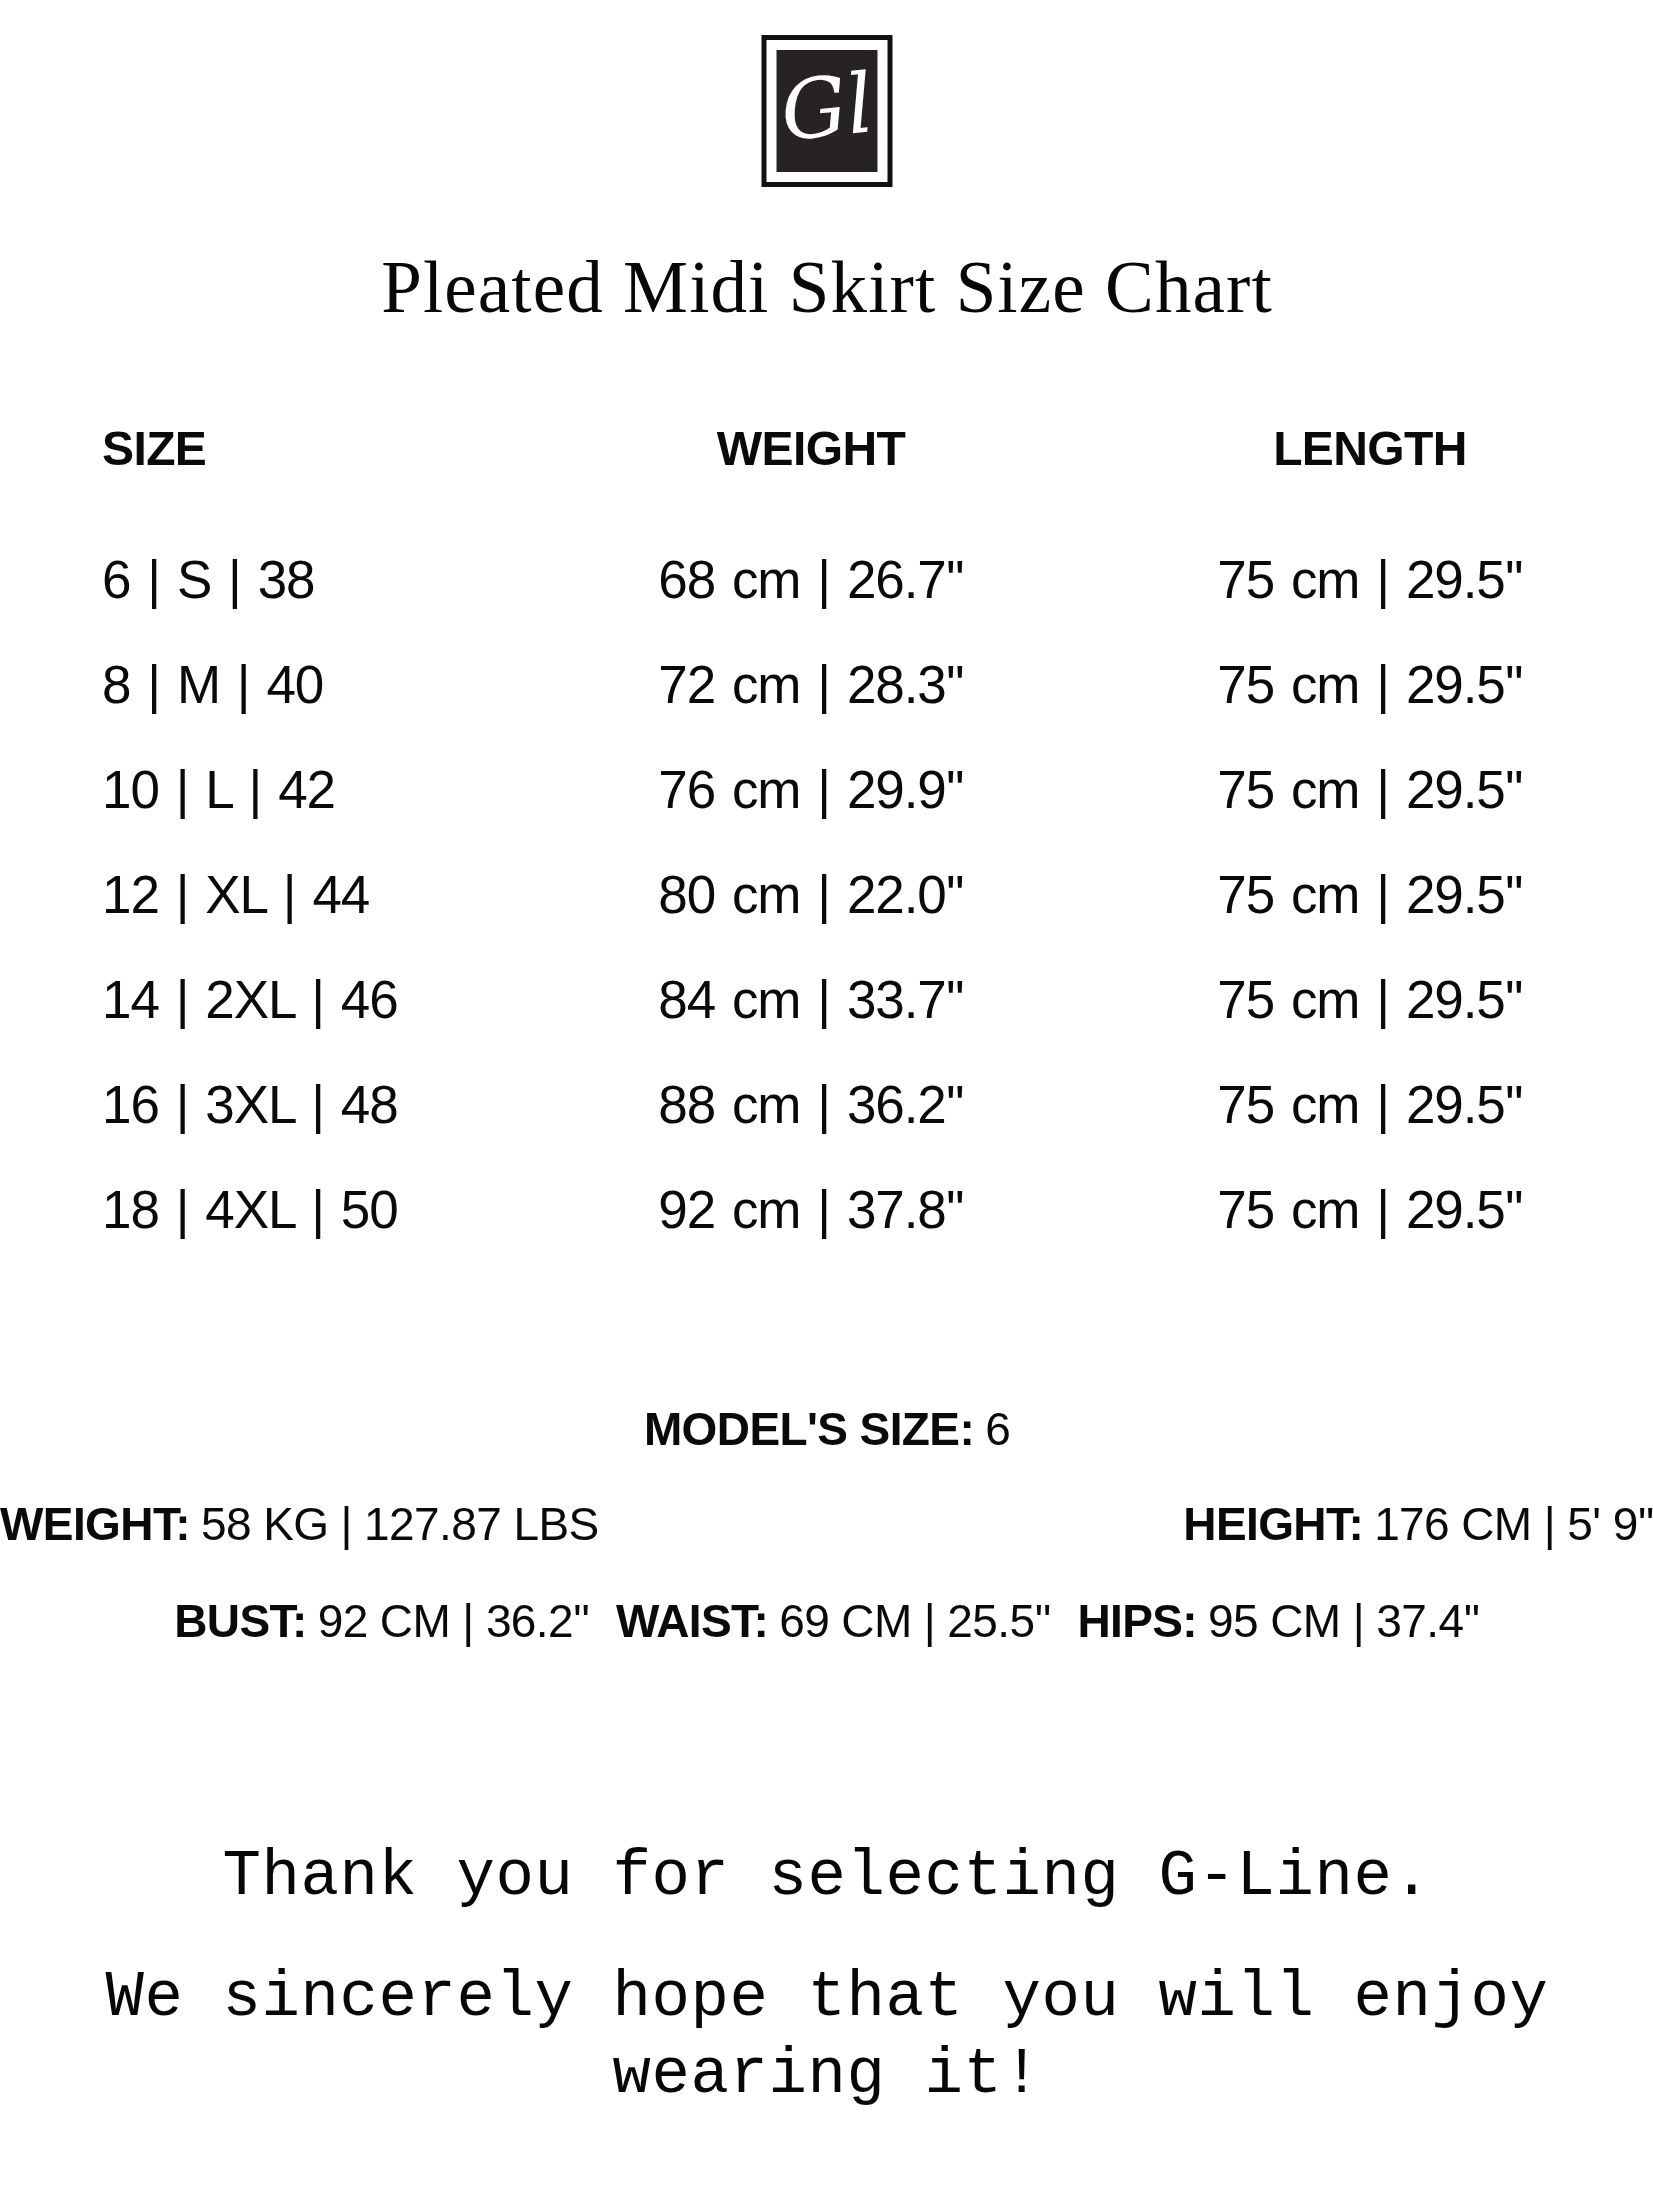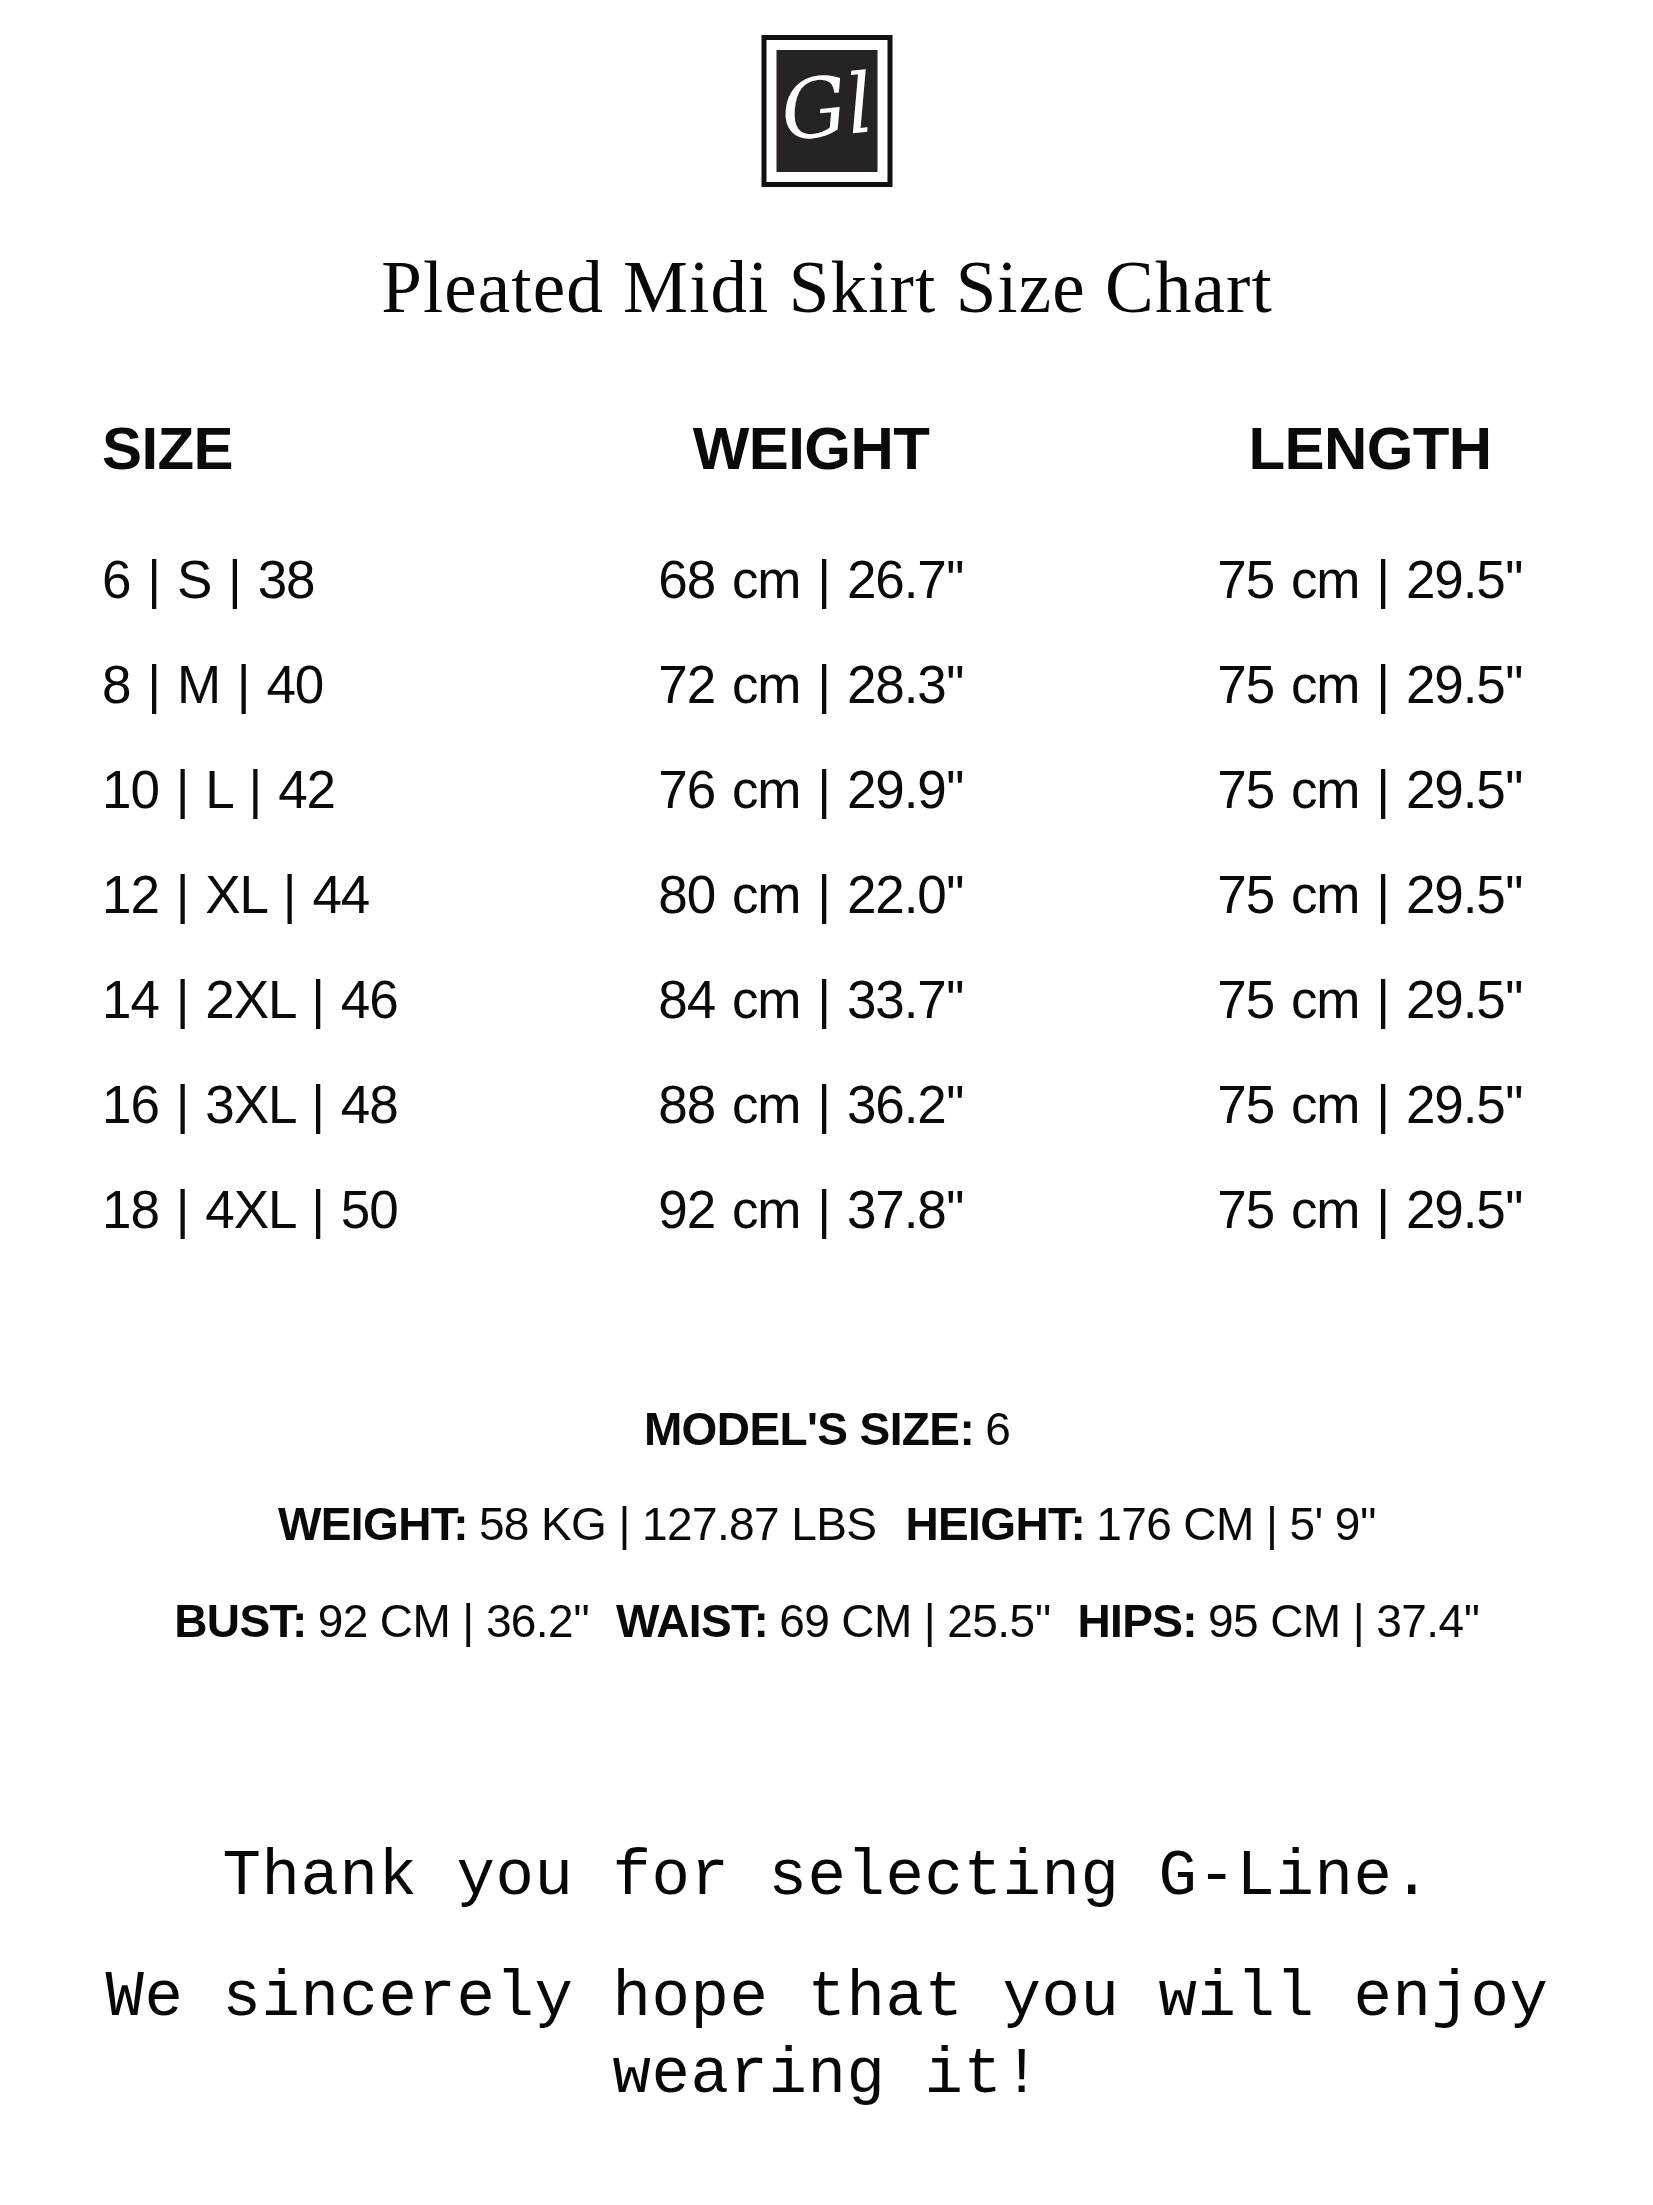--- a/index.html
+++ b/index.html
@@ -58,35 +58,35 @@
     white-space:nowrap;
     font-size:53px;
     letter-spacing:-1.1px;
     word-spacing:3.3px;
   }
   .c1{left:0;text-align:left;}
   .c2{left:461px;width:496px;text-align:center;}
   .c3{left:1020px;width:496px;text-align:center;}
   .hcell{
     position:absolute;top:50%;transform:translateY(-50%);
-    font-size:60px;font-weight:700;
+    font-size:48px;font-weight:700;
     letter-spacing:-0.6px;
     white-space:nowrap;
   }
 
   
   .stat-line{
     position:absolute;left:0;width:100%;
     display:flex;justify-content:center;align-items:baseline;
     white-space:nowrap;
     font-size:46px;line-height:1;
     letter-spacing:-0.6px;
   }
   .model-size-line{top:1406px;}
-  .stats-1{top:1501px;gap:29px;}
+  .stats-1{top:1501px;gap:29px;justify-content:space-between;}
   .stats-2{top:1598px;gap:26.5px;}
   .stat{white-space:nowrap;}
   .stat b{font-weight:700;margin-right:11px;letter-spacing:-0.6px;}
 
   
   .footer-line{
     position:absolute;left:0;width:100%;
     text-align:center;
     font-family:Liberation Mono, monospace;
     font-size:64px;line-height:1.2;

